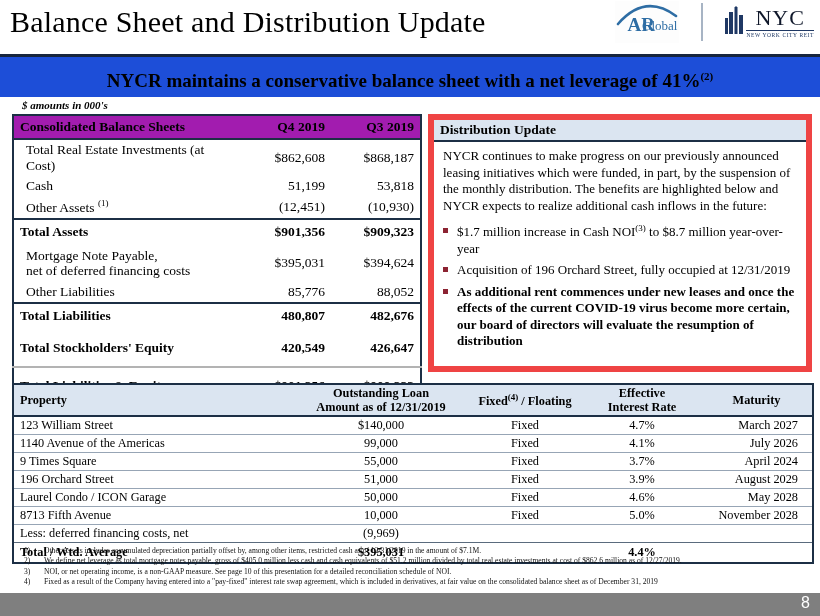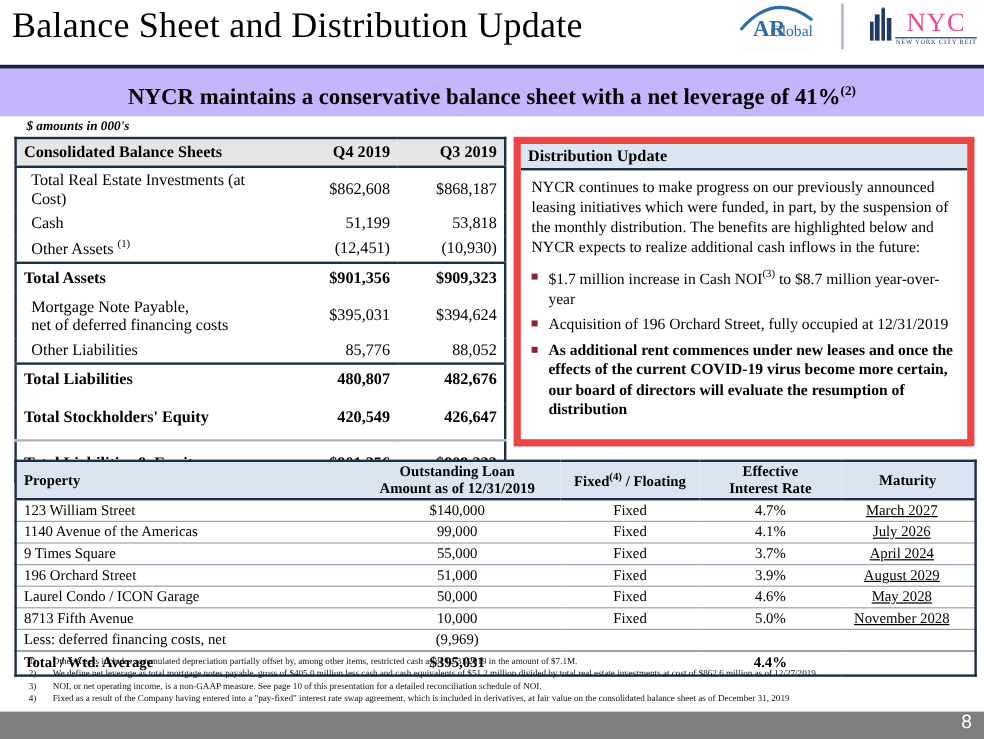--- a/index.html
+++ b/index.html
@@ -9,38 +9,38 @@
   
   .title{position:absolute;left:10px;top:5px;font-size:30px;letter-spacing:.2px;white-space:nowrap;}
   .logos{position:absolute;right:6px;top:0;height:44px;display:flex;align-items:center;gap:22px;}
   .ar-logo{position:relative;width:64px;height:42px;background:#fdfdfd;}
   .ar-arc{position:absolute;left:0;top:2px;}
   .ar-main{position:absolute;left:12px;top:13px;font-weight:bold;font-size:19px;color:#2e6da4;}
   .ar-sub{position:absolute;right:2px;bottom:9px;font-size:13px;color:#2e6da4;}
   .logo-divider{width:2px;height:38px;background:#a7b4c4;}
   .nyc-logo{display:flex;align-items:flex-end;gap:3px;}
   .nyc-stack{display:flex;flex-direction:column;align-items:center;}
-  .nyc-main{font-size:22px;line-height:22px;color:#ec4899;letter-spacing:1px;font-weight:500;}
+  .nyc-main{font-size:22px;line-height:22px;color:#0f172a;letter-spacing:1px;font-weight:500;}
   .nyc-sub{border-top:1.5px solid #1f3864;margin-top:1px;padding-top:1px;font-size:5.5px;
            letter-spacing:.6px;color:#1f3864;white-space:nowrap;}
 
   
-  .banner{position:absolute;left:0;top:54px;width:820px;height:43px;background:#c4b5fd;
+  .banner{position:absolute;left:0;top:54px;width:820px;height:43px;background:#1d4ed8;
           border-top:3px solid #17253d;box-sizing:border-box;text-align:center;}
   .banner-text{font-size:19px;font-weight:bold;line-height:39px;}
   .banner-text sup{font-size:11px;}
 
   .units-note{position:absolute;left:22px;top:99px;font-size:11px;font-style:italic;font-weight:600;}
 
   
   .bs-table{position:absolute;left:12px;top:114px;width:408px;border-collapse:collapse;
             font-size:13.5px;table-layout:fixed;}
   .bs-table th,.bs-table td{padding:2px 6px;vertical-align:middle;}
   .bs-table{border:2px solid #1c2f45;}
-  .bs-head th{background:#e5e5e5;border-bottom:2px solid #1c2f45;font-weight:bold;text-align:left;padding:3px 6px;}
+  .bs-head th{background:#a21caf;border-bottom:2px solid #1c2f45;font-weight:bold;text-align:left;padding:3px 6px;}
   .bs-head th.num,.bs-table td.num{text-align:right;}
   .c-label{width:222px;} .c-q4{width:96px;} .c-q3{width:90px;}
   tr.r-indent td.lbl{padding-left:12px;}
   tr.r-total td{border-top:2px solid #1c2f45;font-weight:bold;padding:4px 6px;}
   tr.r-mortgage td{line-height:1.12;padding:4px 6px;}
   tr.r-liab td{border-top:2px solid #1c2f45;font-weight:bold;padding:4px 6px 12px;}
   tr.r-equity td{font-weight:bold;padding:4px 6px 10px;}
   tr.r-grand td{border-top:2px solid #b3b3b3;font-weight:bold;padding:10px 6px 6px;}
   .lbl sup{font-size:9px;}
 
@@ -59,21 +59,21 @@
   
   .loan-table{position:absolute;left:12px;top:383px;width:800px;border-collapse:collapse;
               font-size:12.3px;table-layout:fixed;border:2px solid #1c2f45;}
   .loan-table th{background:#dbe5f1;border-bottom:2px solid #1c2f45;font-weight:bold;
                  text-align:center;padding:1px 4px;line-height:1.15;}
   .loan-table th.prop{text-align:left;padding-left:6px;}
   .loan-table th sup{font-size:9px;}
   .loan-table td{padding:1px 4px;border-bottom:1px solid #97a5b5;}
   .loan-table td.prop{text-align:left;padding-left:6px;}
   .loan-table td.amt,.loan-table td.typ,.loan-table td.rate{text-align:center;}
-  .loan-table td.mat{text-align:center;padding-right:14px;text-decoration:underline;}
+  .loan-table td.mat{text-align:right;padding-right:14px;}
   .lc-prop{width:282px;} .lc-amt{width:172px;} .lc-typ{width:116px;} .lc-rate{width:118px;} .lc-mat{width:112px;}
   tr.less-row td{border-bottom:1.5px solid #5a6b7d;}
   tr.total-row td{font-weight:bold;border-bottom:none;padding:2px 4px;}
 
   
   .footnotes{position:absolute;left:14px;top:546px;width:798px;font-size:7.6px;line-height:1.38;color:#111;}
   .fn{display:flex;}
   .fn-num{flex:none;width:30px;padding-left:10px;box-sizing:border-box;}
 
   

